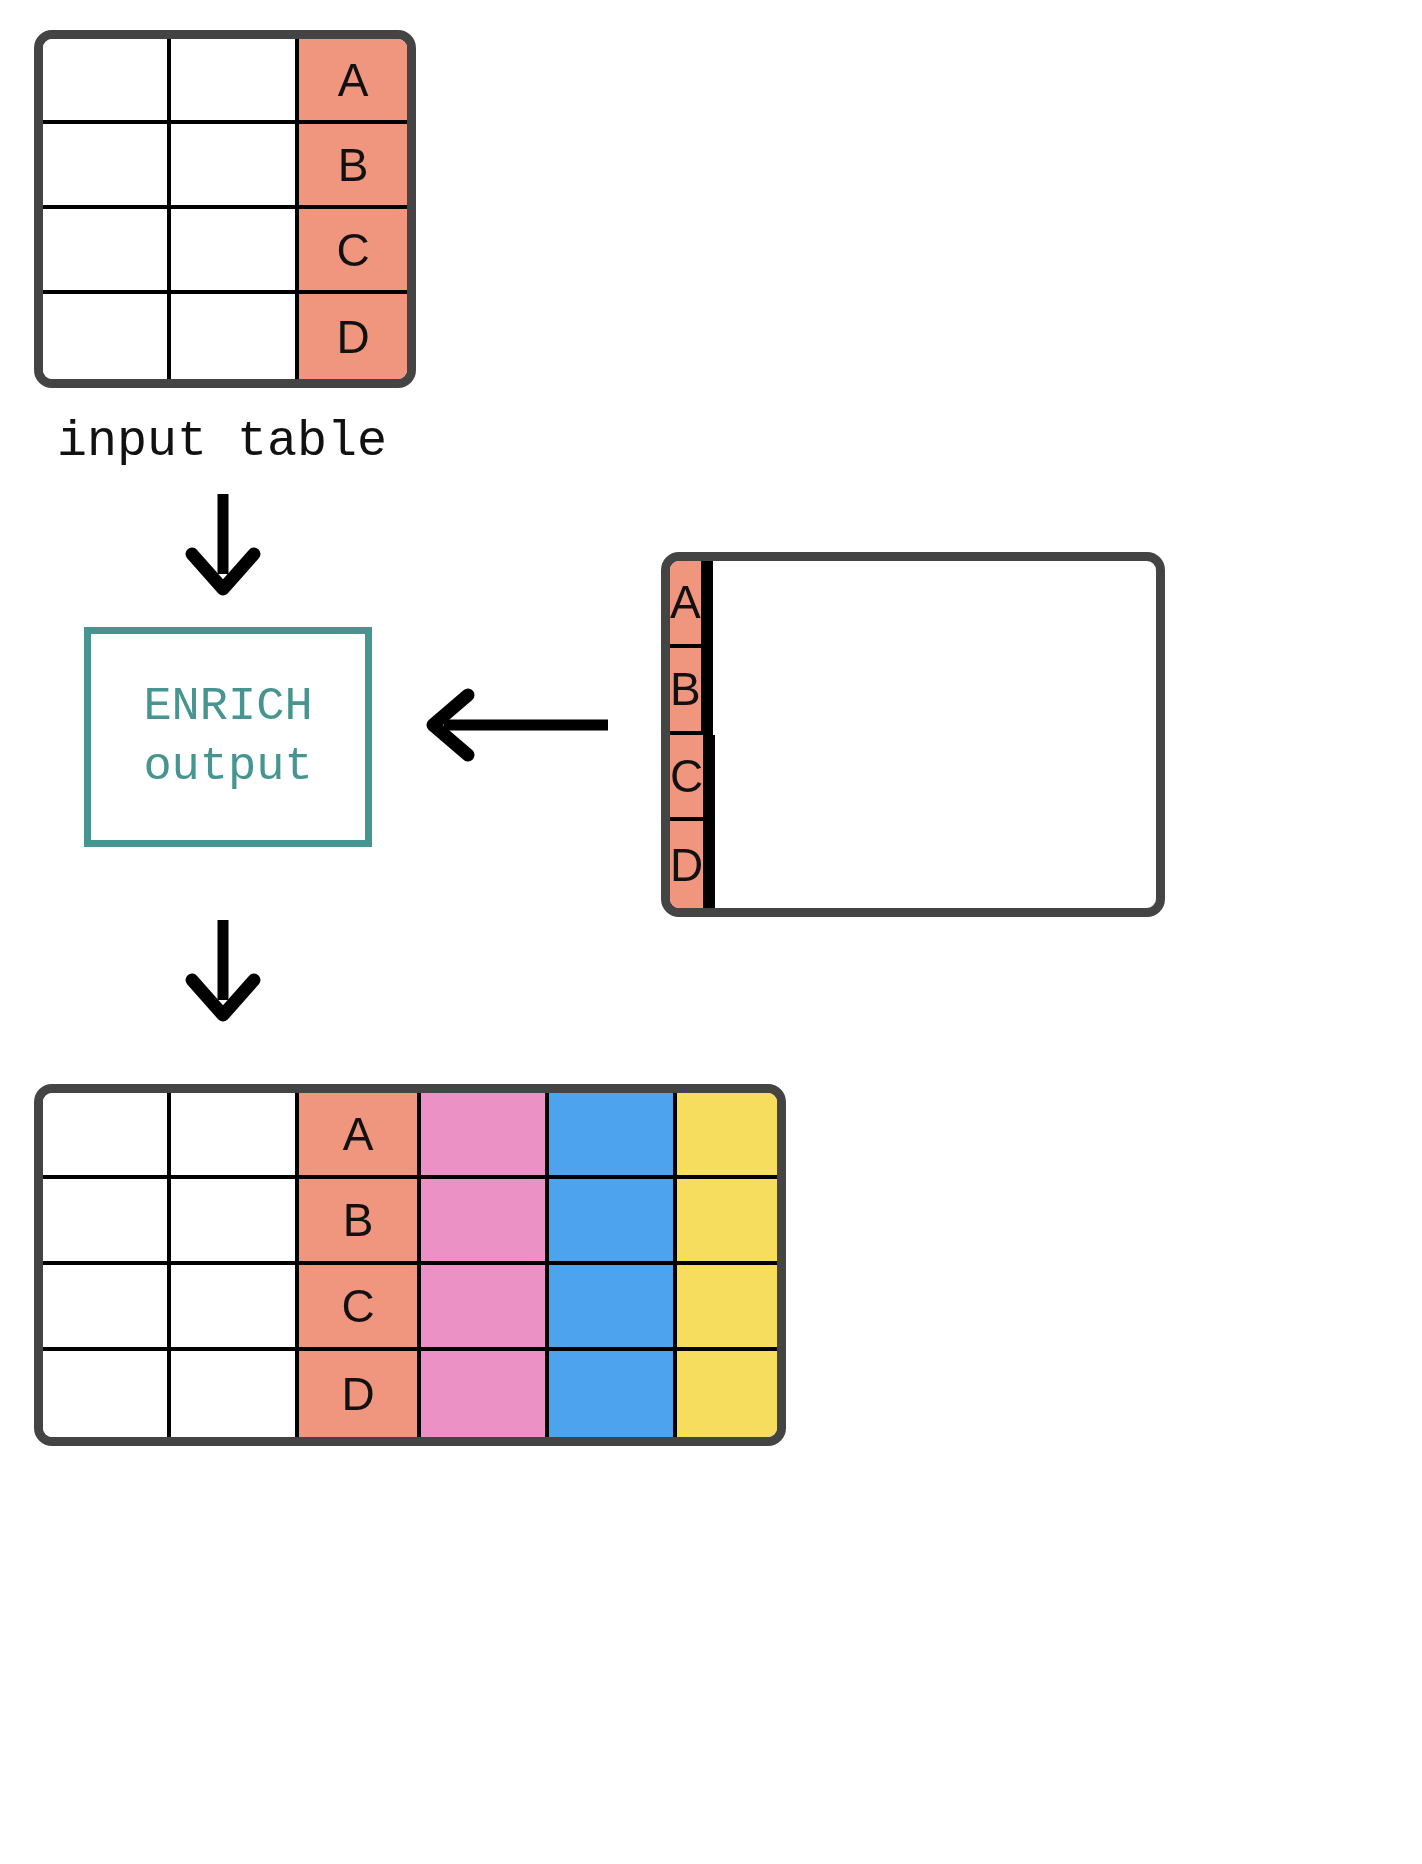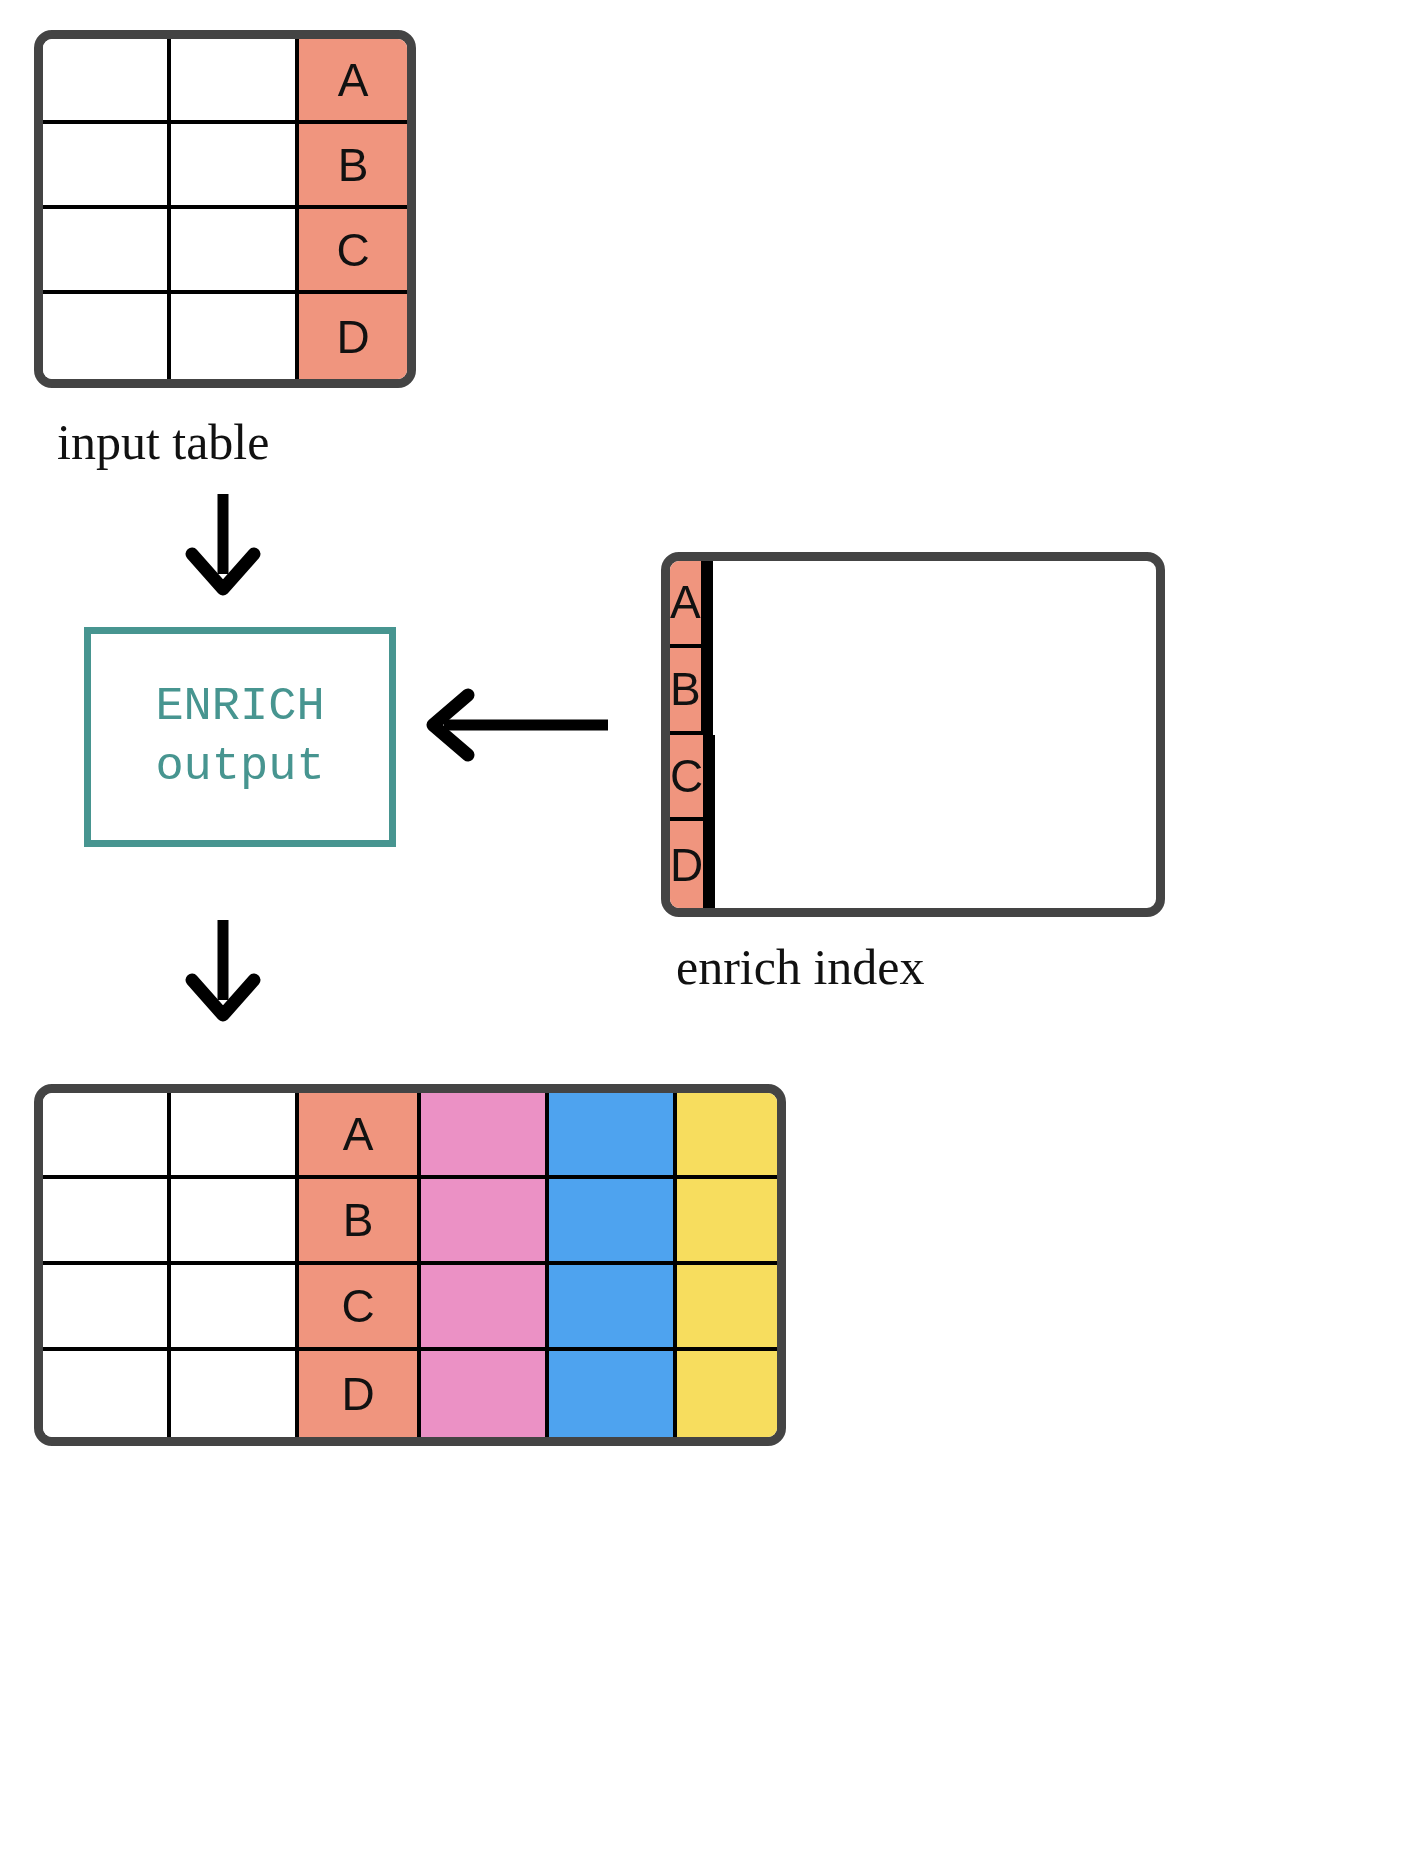--- a/index.html
+++ b/index.html
@@ -58,21 +58,21 @@
   .c-salmon { background: #f0957e; }
   .c-pink   { background: #eb91c5; }
   .c-blue   { background: #4ea3ef; }
   .c-yellow { background: #f7dd5e; }
 
   
   .caption {
     position: absolute;
     font-size: 50px;
     color: #111111;
-    font-family: Liberation Serif, serif;
+    font-family: Liberation Mono, monospace;
     white-space: nowrap;
   }
 
   
   .cmd-box {
     position: absolute;
     box-sizing: border-box;
     border: 7px solid #479590;
     background: #ffffff;
     display: flex;
@@ -128,21 +128,21 @@
 
   <div class="caption" style="left:57px; top:413px;">input table</div>
 
   <div class="arrow" style="left:180px; top:492px;">
     <svg width="100" height="110" viewBox="0 0 100 110">
       <line x1="43" y1="2" x2="43" y2="82" stroke="#000000" stroke-width="11"></line>
       <polyline points="12,62 43,97 74,62" fill="none" stroke="#000000" stroke-width="13" stroke-linecap="round" stroke-linejoin="round"></polyline>
     </svg>
   </div>
 
-  <div class="cmd-box" style="left:84px; top:627px; width:312px; height:220px;text-align:center;">
+  <div class="cmd-box" style="left:84px; top:627px; width:288px; height:220px;text-align:center;">
     <div class="cmd-line">ENRICH</div>
     <div class="cmd-line">output</div>
   </div>
 
   <div class="arrow" style="left:420px; top:685px;">
     <svg width="190" height="80" viewBox="0 0 190 80">
       <line x1="188" y1="40" x2="24" y2="40" stroke="#000000" stroke-width="11"></line>
       <polyline points="48,10 13,40 48,70" fill="none" stroke="#000000" stroke-width="13" stroke-linecap="round" stroke-linejoin="round"></polyline>
     </svg>
   </div>
@@ -171,21 +171,20 @@
     </div>
 
     <div class="row">
       <div class="cell c-salmon">D</div>
       <div class="cell c-pink"></div>
       <div class="cell c-blue"></div>
       <div class="cell c-yellow"></div>
     </div>
   </div>
 
-  <div class="caption" style="left:676px; top:938px;">enrich index</div>
 
   <div class="arrow" style="left:180px; top:918px;">
     <svg width="100" height="110" viewBox="0 0 100 110">
       <line x1="43" y1="2" x2="43" y2="82" stroke="#000000" stroke-width="11"></line>
       <polyline points="12,62 43,97 74,62" fill="none" stroke="#000000" stroke-width="13" stroke-linecap="round" stroke-linejoin="round"></polyline>
     </svg>
   </div>
 
   <div class="tbl" style="left:34px; top:1084px; width:752px; height:362px;">
 

